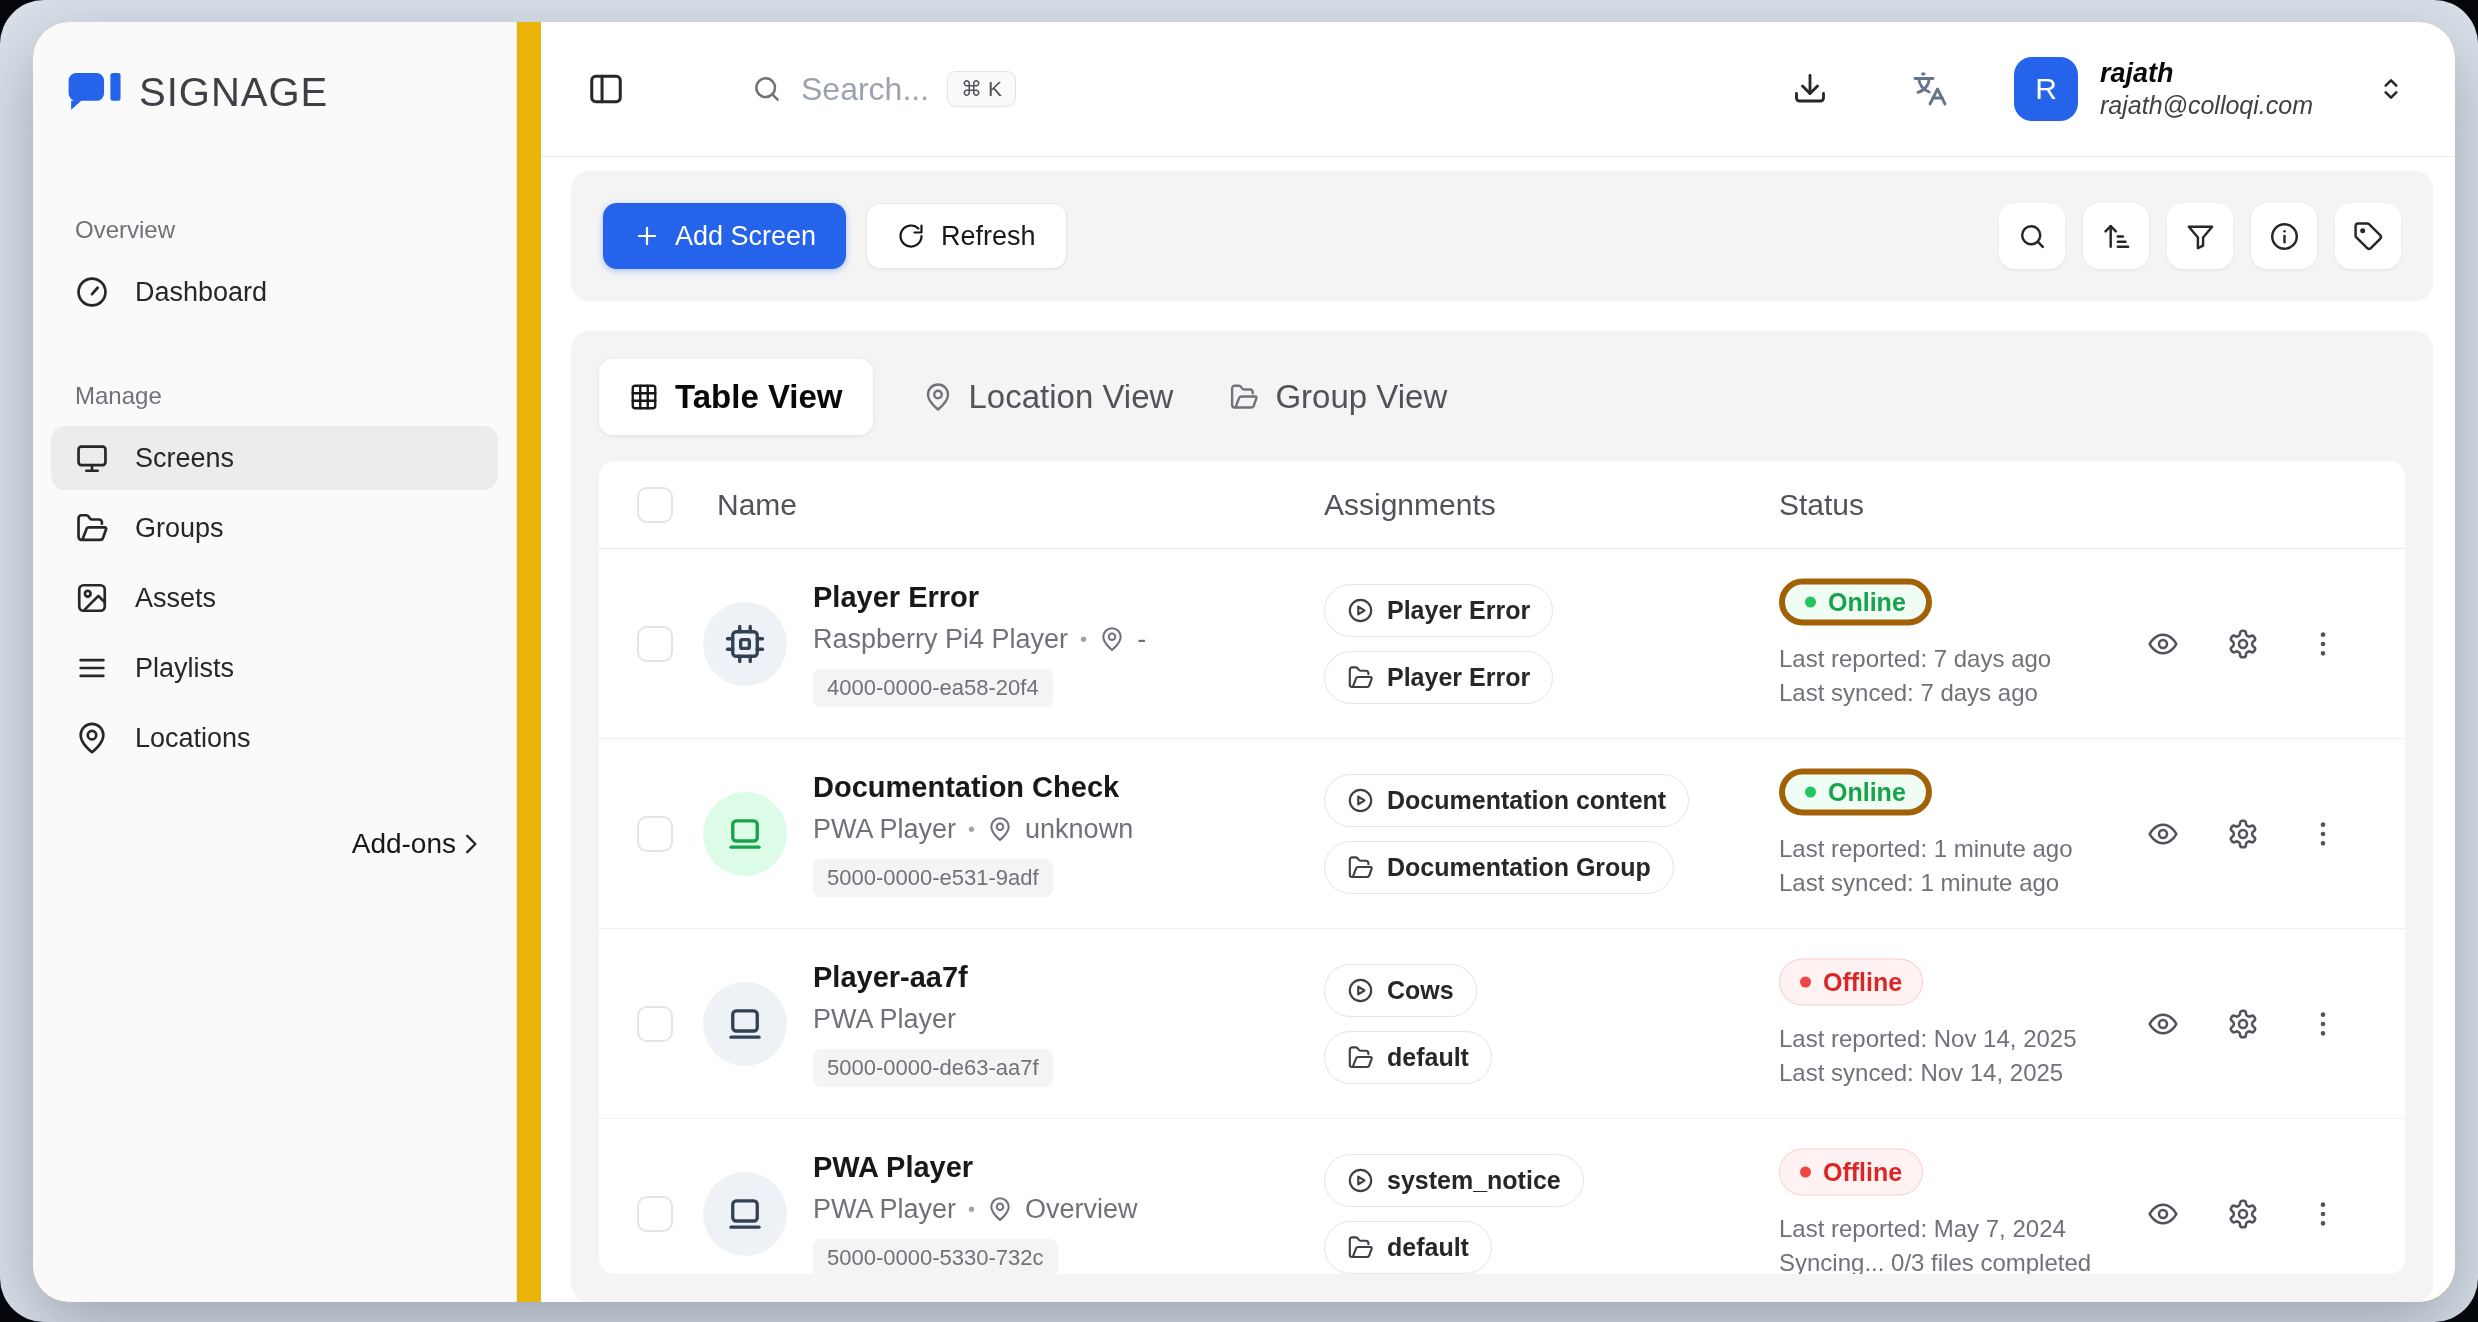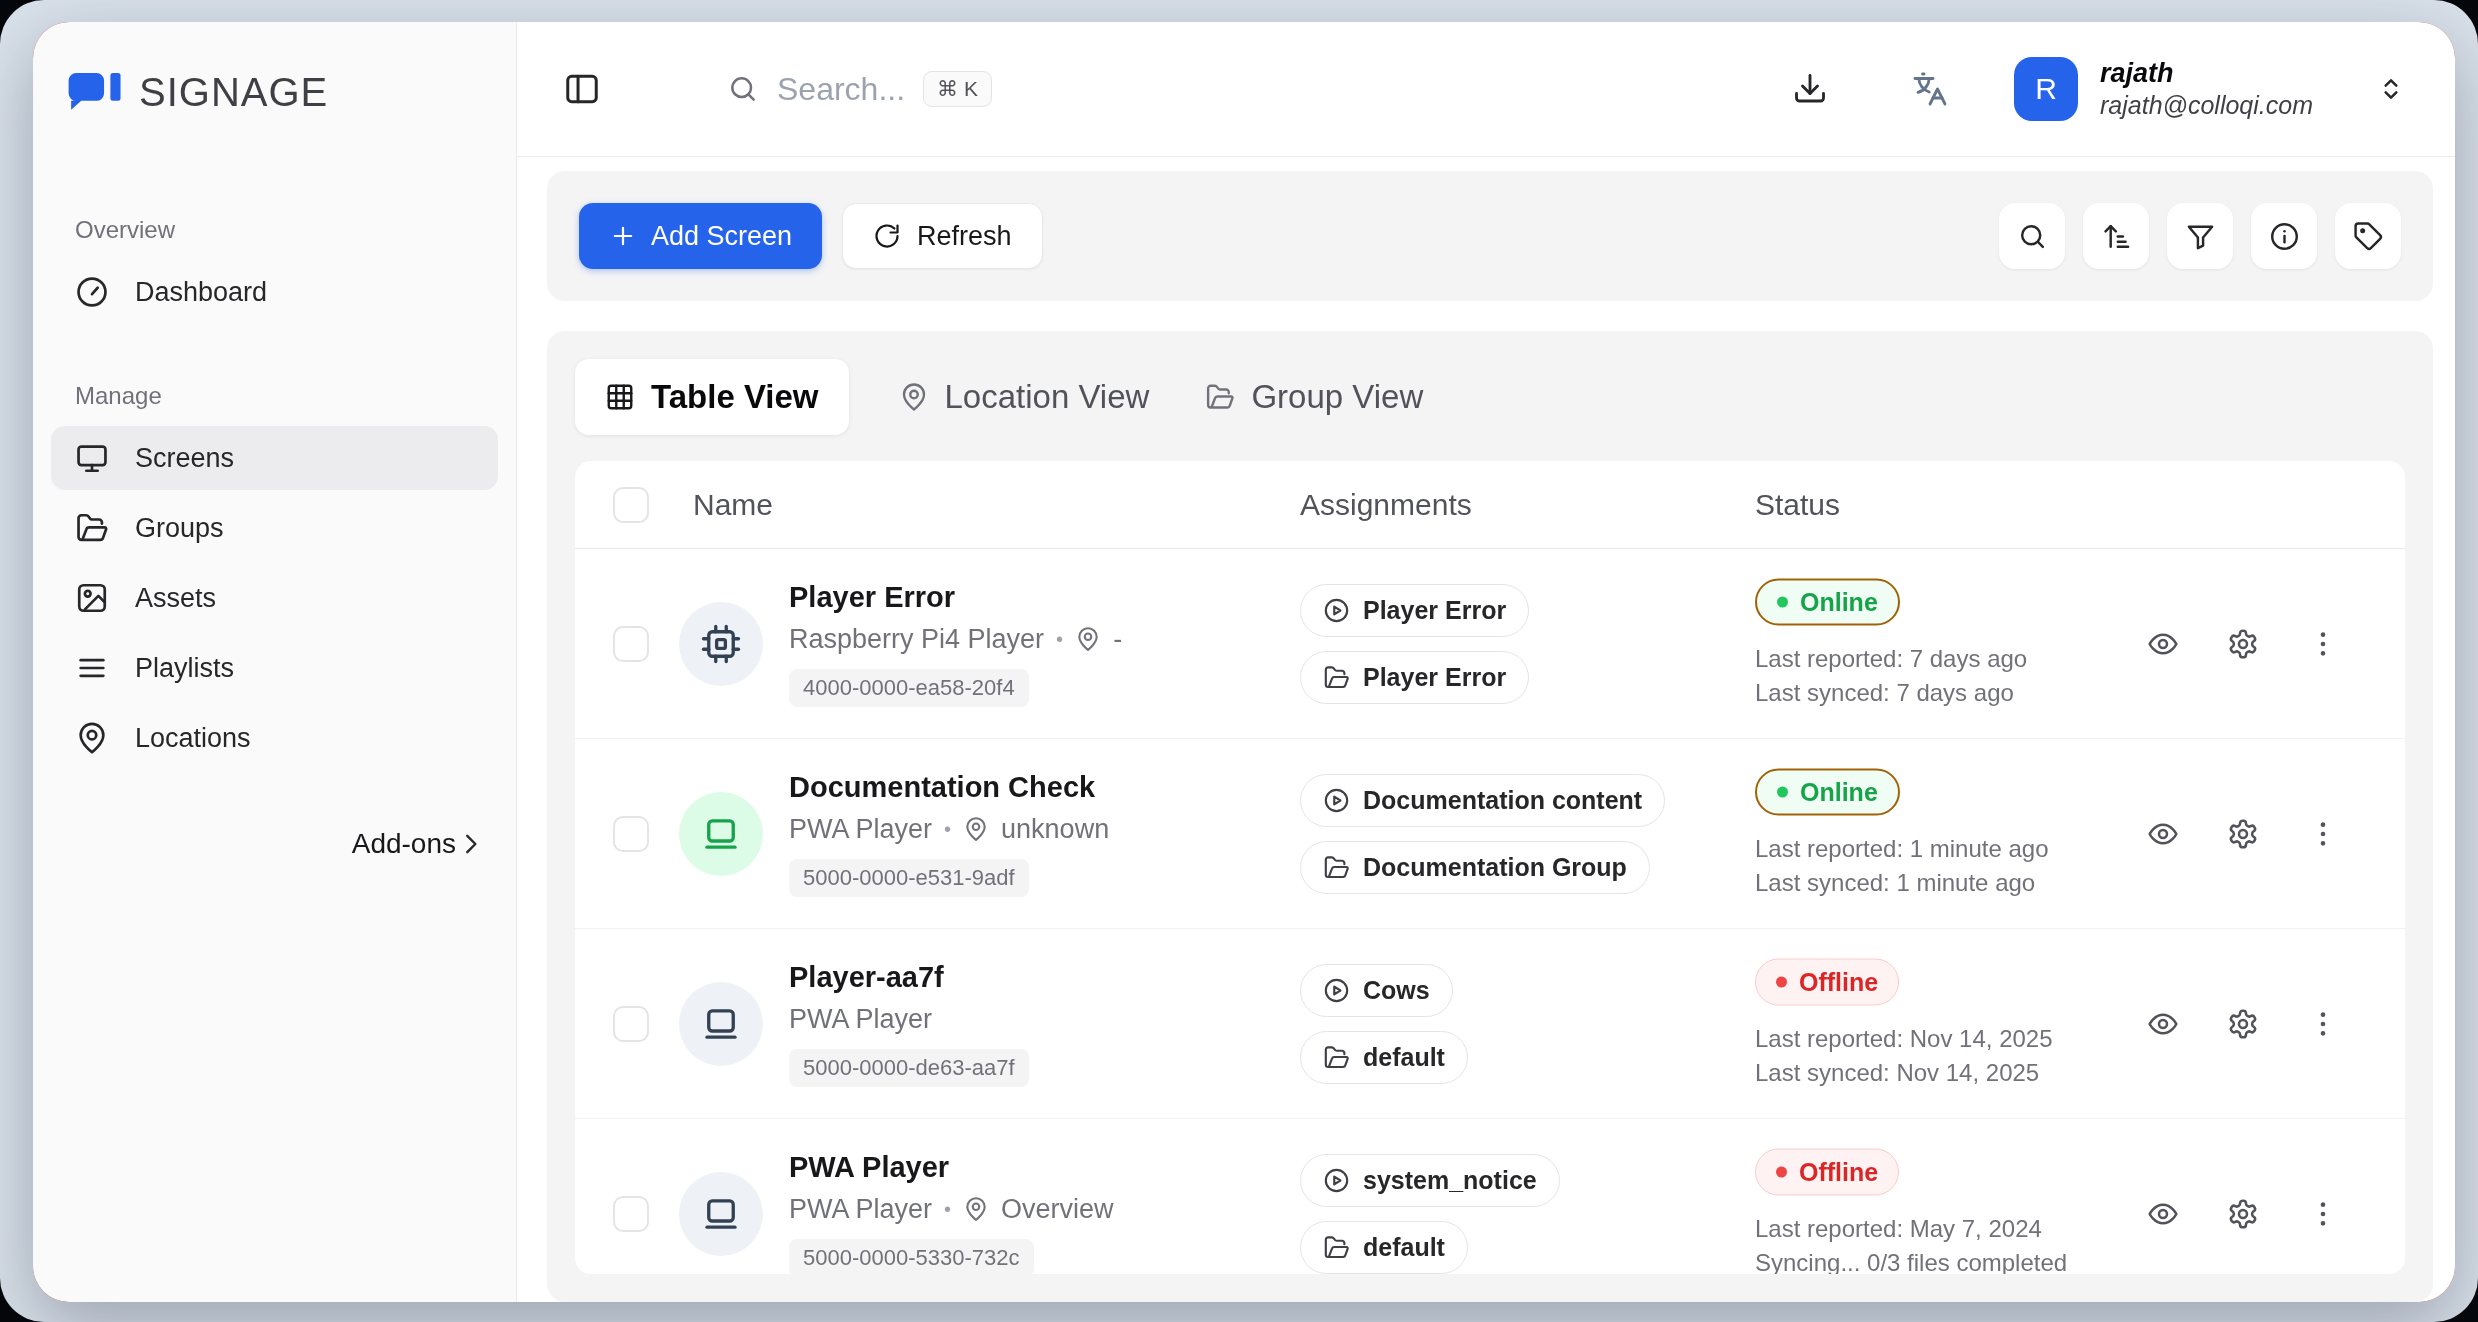--- a/index.html
+++ b/index.html
@@ -1,19 +1,19 @@
 <!DOCTYPE html>
 <html><head>
 <meta charset="utf-8">
 <style>
   * { margin:0; padding:0; box-sizing:border-box; }
   html,body { background:#05070a; }
   body { font-family:"Liberation Sans", sans-serif; width:2478px; height:1322px; position:relative; overflow:hidden; }
   .desktop { position:absolute; inset:0; background:#d9e1ea; border-radius:44px; }
-  .window { position:absolute; left:33px; top:22px; right:23px; bottom:20px; background:#b91c1c; border-radius:36px; overflow:hidden; display:flex; box-shadow:0 24px 70px rgba(15,23,42,.3); }
+  .window { position:absolute; left:33px; top:22px; right:23px; bottom:20px; background:#eab308; border-radius:36px; overflow:hidden; display:flex; box-shadow:0 24px 70px rgba(15,23,42,.3);gap:24px; }
 
   svg.ic { display:block; fill:none; stroke:currentColor; stroke-width:1.9; stroke-linecap:round; stroke-linejoin:round; }
 
   
   .sidebar { width:484px; flex:0 0 484px; background:#fafafa; border-right:1px solid #e9e9eb; padding-top:40px; display:flex; flex-direction:column; }
   .logo-row { display:flex; align-items:center; gap:8px; margin-left:30px; height:60px; }
   .logo-mark { width:72px; height:38px; }
   .brand-text { font-size:40px; color:#3f3f46; letter-spacing:1px; margin-left:-4px; }
   .section-label { font-size:24px; color:#71717a; margin:94px 0 0 42px; }
   .section-label.second { margin-top:58px; }
@@ -80,21 +80,21 @@
   .row-sub .sep { font-size:20px; color:#a1a1aa; }
   .row-sub svg { width:26px; height:26px; color:#71717a; }
   .row-location { display:flex; align-items:center; gap:12px; }
   .id-badge { display:inline-block; margin-top:14px; background:#f4f4f5; border-radius:8px; padding:6px 14px; font-size:22px; color:#71717a; }
   .assign-col { position:absolute; left:725px; top:50%; transform:translateY(-50%); display:flex; flex-direction:column; gap:14px; align-items:flex-start; }
   .pill { display:flex; align-items:center; gap:13px; height:53px; padding:0 22px; background:#fff; border:1px solid #e4e4e7; border-radius:999px; font-size:25px; font-weight:bold; color:#27272a; cursor:pointer; }
   .pill svg { width:27px; height:27px; color:#3f3f46; }
   .status-col { position:absolute; left:1180px; top:50%; transform:translateY(-50%); }
   .status-pill { display:inline-flex; align-items:center; gap:12px; height:47px; padding:0 20px; border-radius:999px; font-size:25px; font-weight:bold; }
   .status-pill .dot { width:11px; height:11px; border-radius:50%; }
-  .status-pill.online { background:#f0fdf4; border:2px solid #a16207; color:#16a34a; }
+  .status-pill.online { background:#f0fdf4; border:6px solid #a16207; color:#16a34a; }
   .status-pill.online .dot { background:#22c55e; }
   .status-pill.offline { background:#fef2f2; border:1px solid #fecaca; color:#dc2626; }
   .status-pill.offline .dot { background:#ef4444; }
   .status-lines { margin-top:16px; font-size:24px; color:#71717a; line-height:34px; }
   .actions-col { position:absolute; right:66px; top:50%; transform:translateY(-50%); display:flex; align-items:center; gap:48px; color:#52525b; }
   .actions-col svg { width:32px; height:32px; cursor:pointer; }
 </style>
 </head>
 <body>
 

